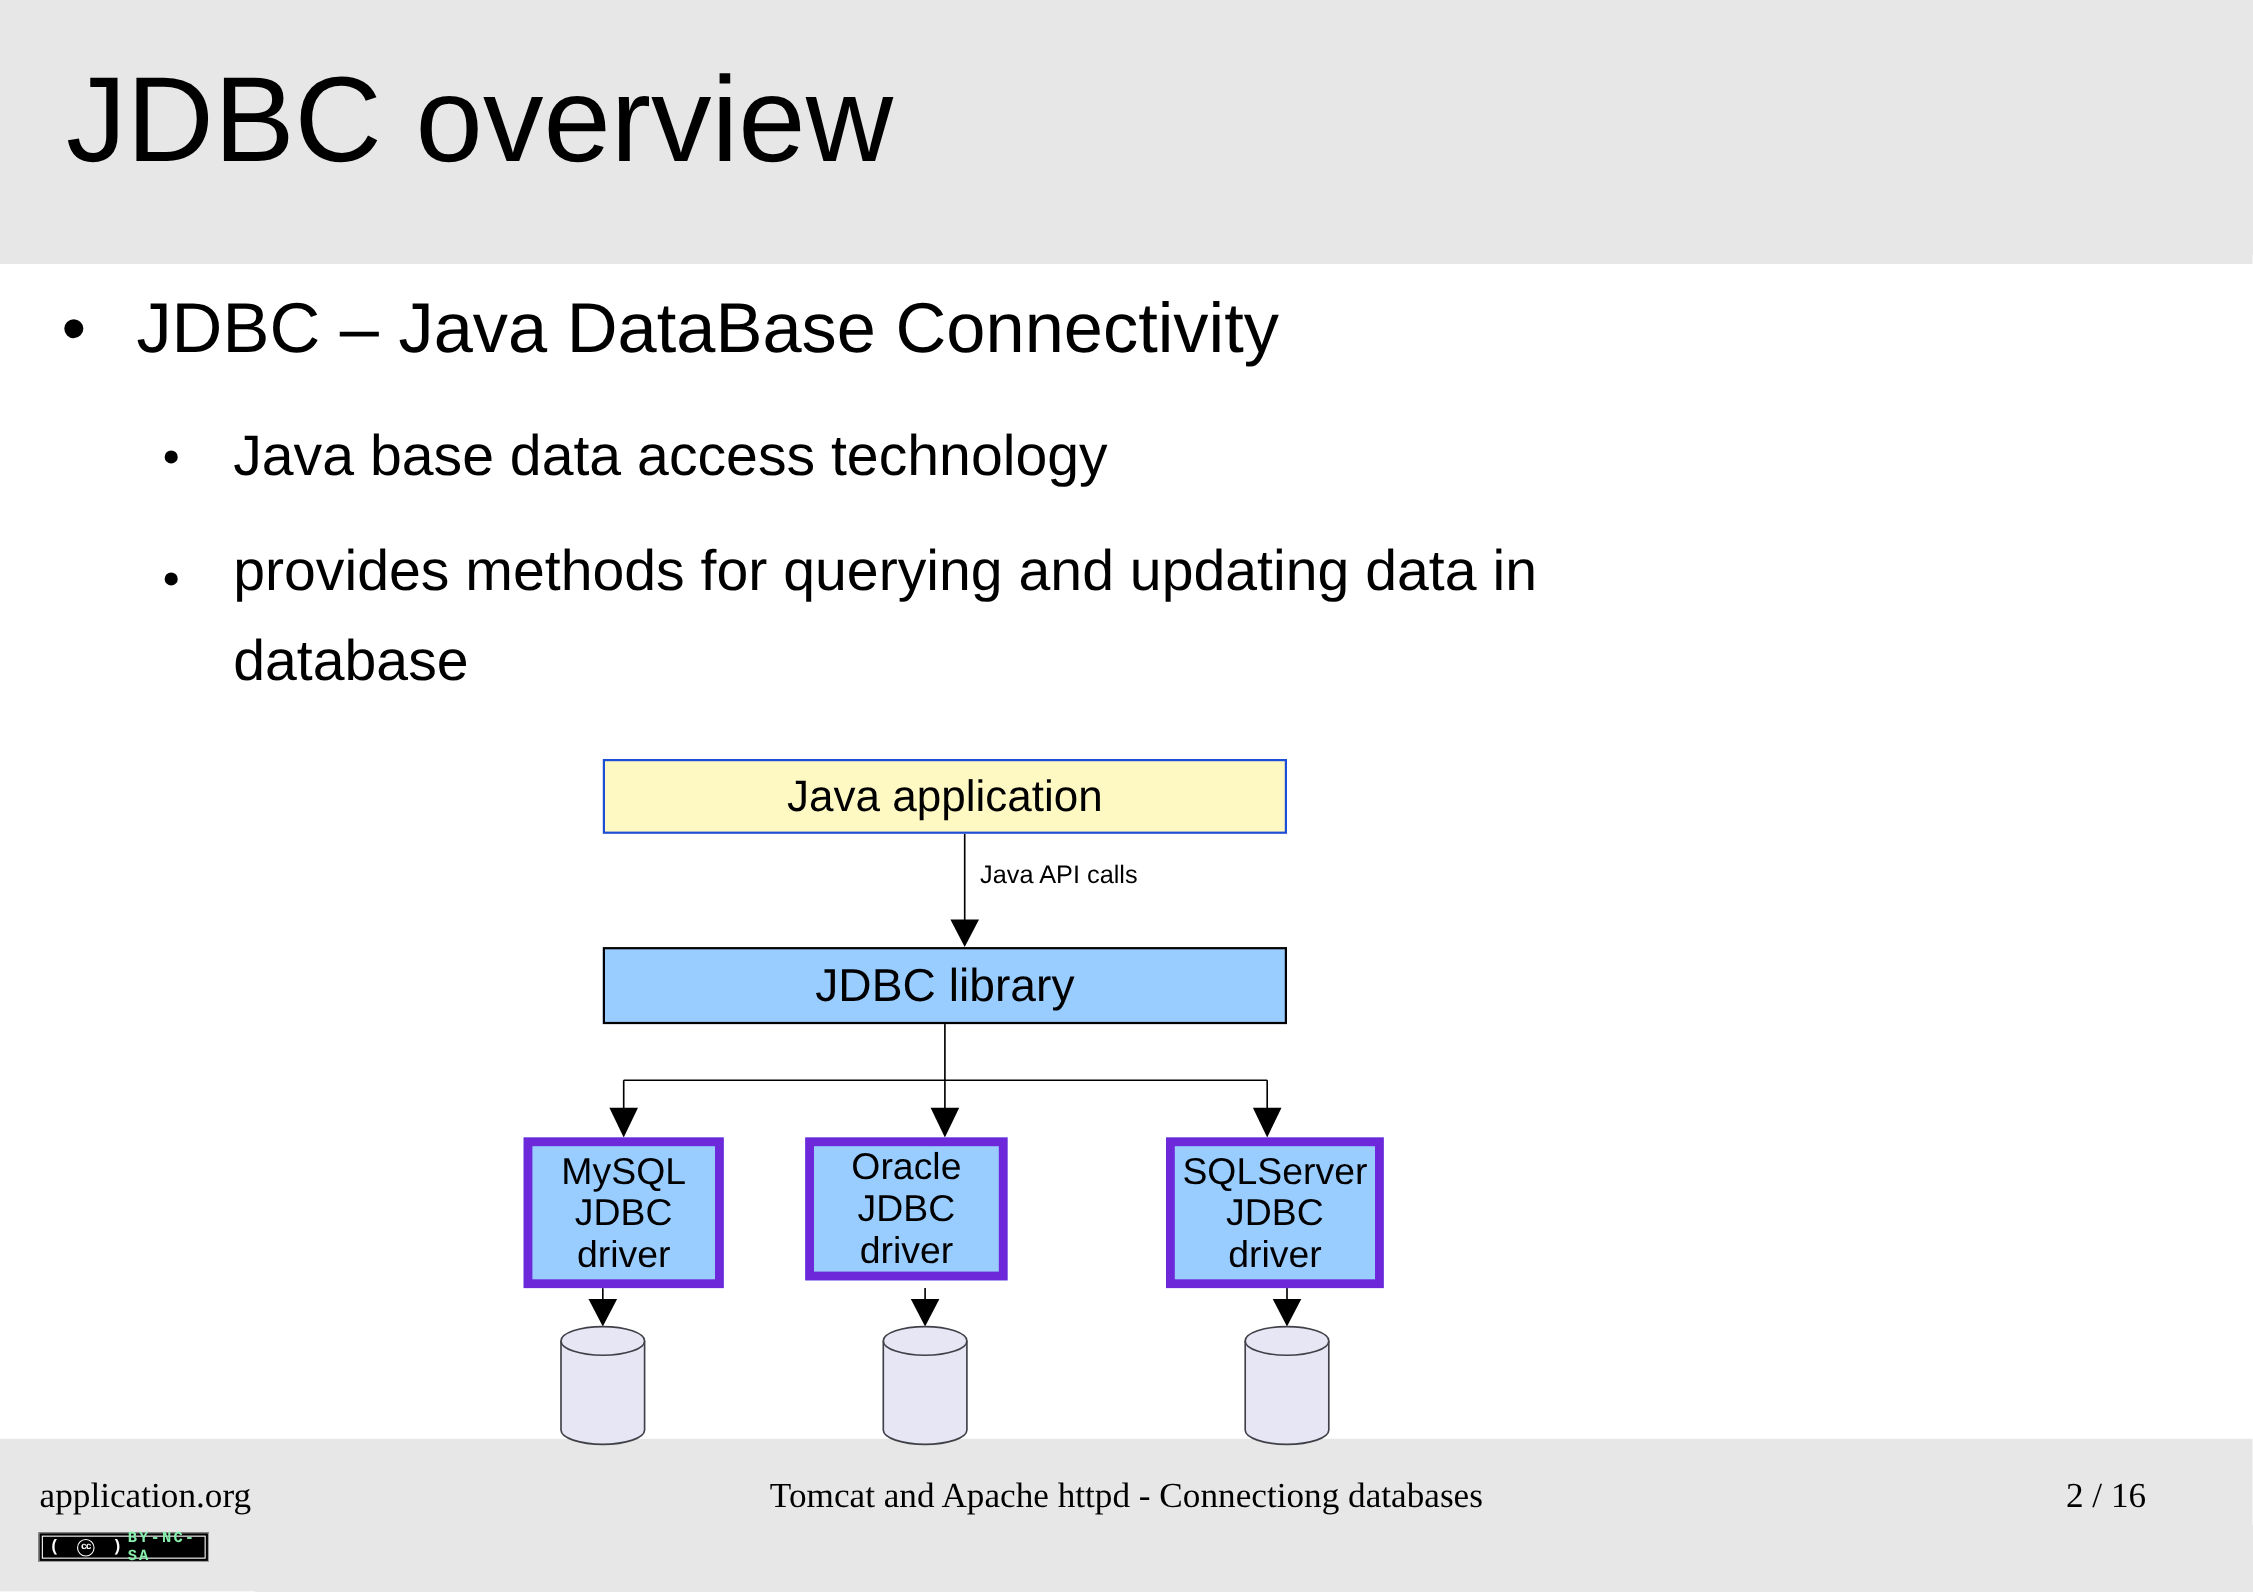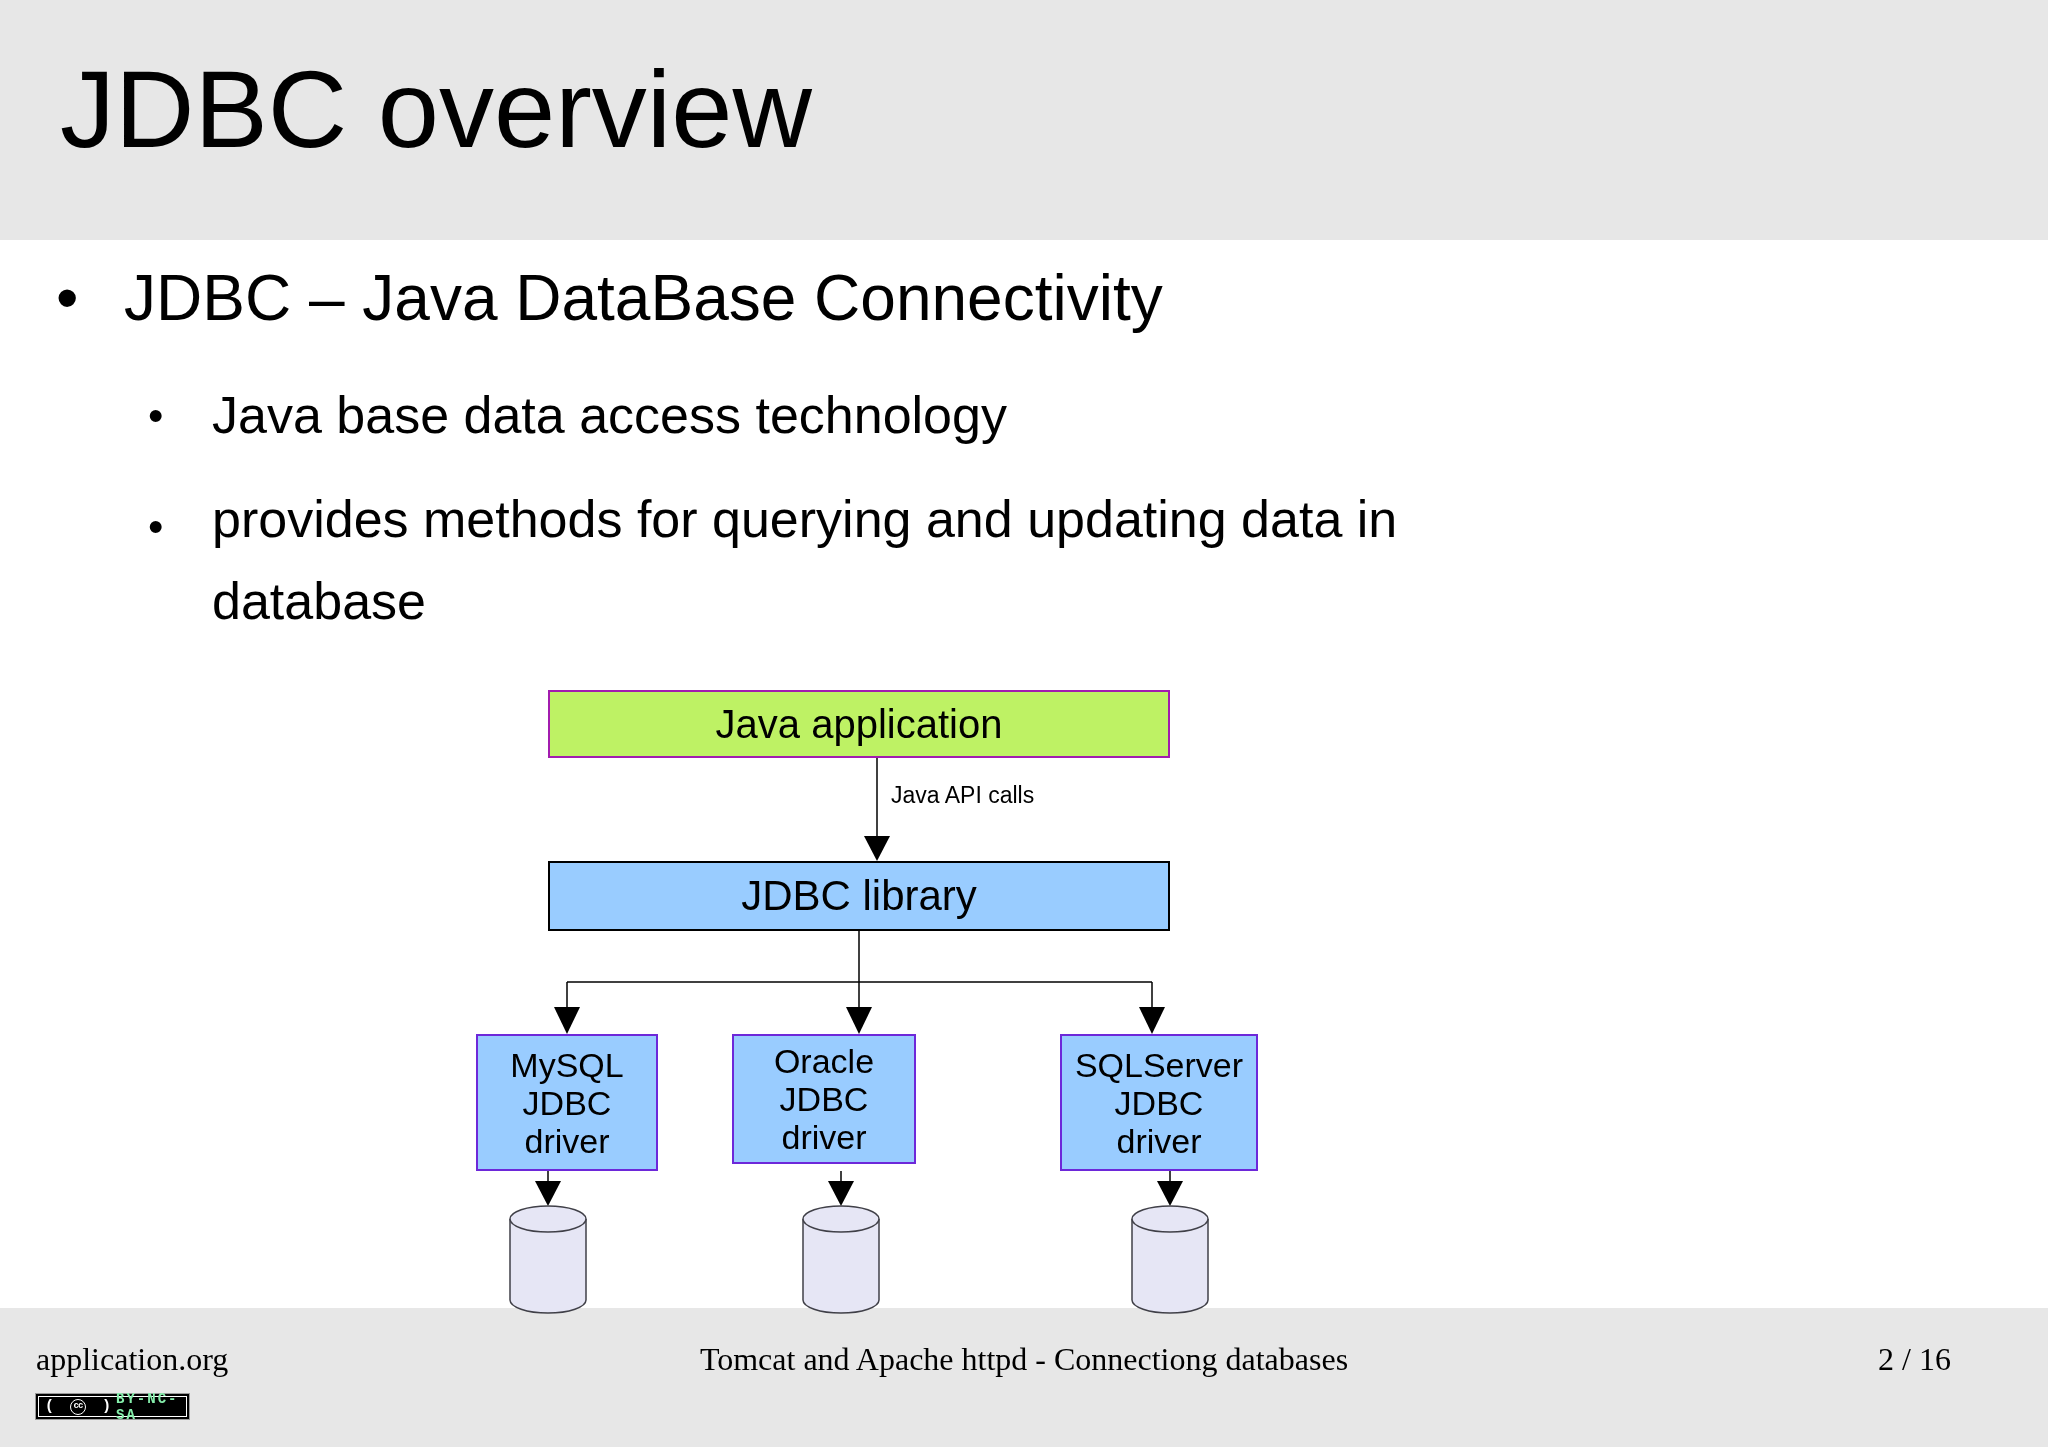--- a/index.html
+++ b/index.html
@@ -20,23 +20,23 @@
   .b1 .dot{width:68px;}
   .b2{left:148px;top:386px;font-size:52px;line-height:1.15;}
   .b2 .dot{width:64px;font-size:44px;line-height:1.36;}
   .b3{left:148px;top:478px;font-size:52px;line-height:82px;}
   .b3 .dot{width:64px;font-size:44px;line-height:97px;}
   .btext{display:block;}
 
   
   .dbox{position:absolute;box-sizing:border-box;display:flex;flex-direction:column;
         align-items:center;justify-content:center;text-align:center;}
-  .box-app{left:548px;top:690px;width:622px;height:68px;background:#bef264;border:2px solid #a21caf;font-size:40px;}
+  .box-app{left:548px;top:690px;width:622px;height:68px;background:#fef9c3;border:2px solid #1d4ed8;font-size:40px;}
   .box-lib{left:548px;top:861px;width:622px;height:70px;background:#99ccff;border:2px solid #000000;font-size:42px;}
-  .box-drv{background:#99ccff;border:2px solid #6d28d9;font-size:34px;line-height:38px;}
+  .box-drv{background:#99ccff;border:8px solid #6d28d9;font-size:34px;line-height:38px;}
   .box-drv.d1{left:476px;top:1034px;width:182px;height:137px;}
   .box-drv.d2{left:732px;top:1034px;width:184px;height:130px;}
   .box-drv.d3{left:1060px;top:1034px;width:198px;height:137px;}
   .box-drv span{display:block;}
   .arrow-label{position:absolute;left:891px;top:782px;font-size:23px;line-height:1.15;white-space:nowrap;}
 
   .diagram-svg{position:absolute;left:0;top:0;width:2048px;height:1447px;pointer-events:none;}
 
   
   .ftext{position:absolute;top:1341px;font-size:32px;line-height:1.15;

